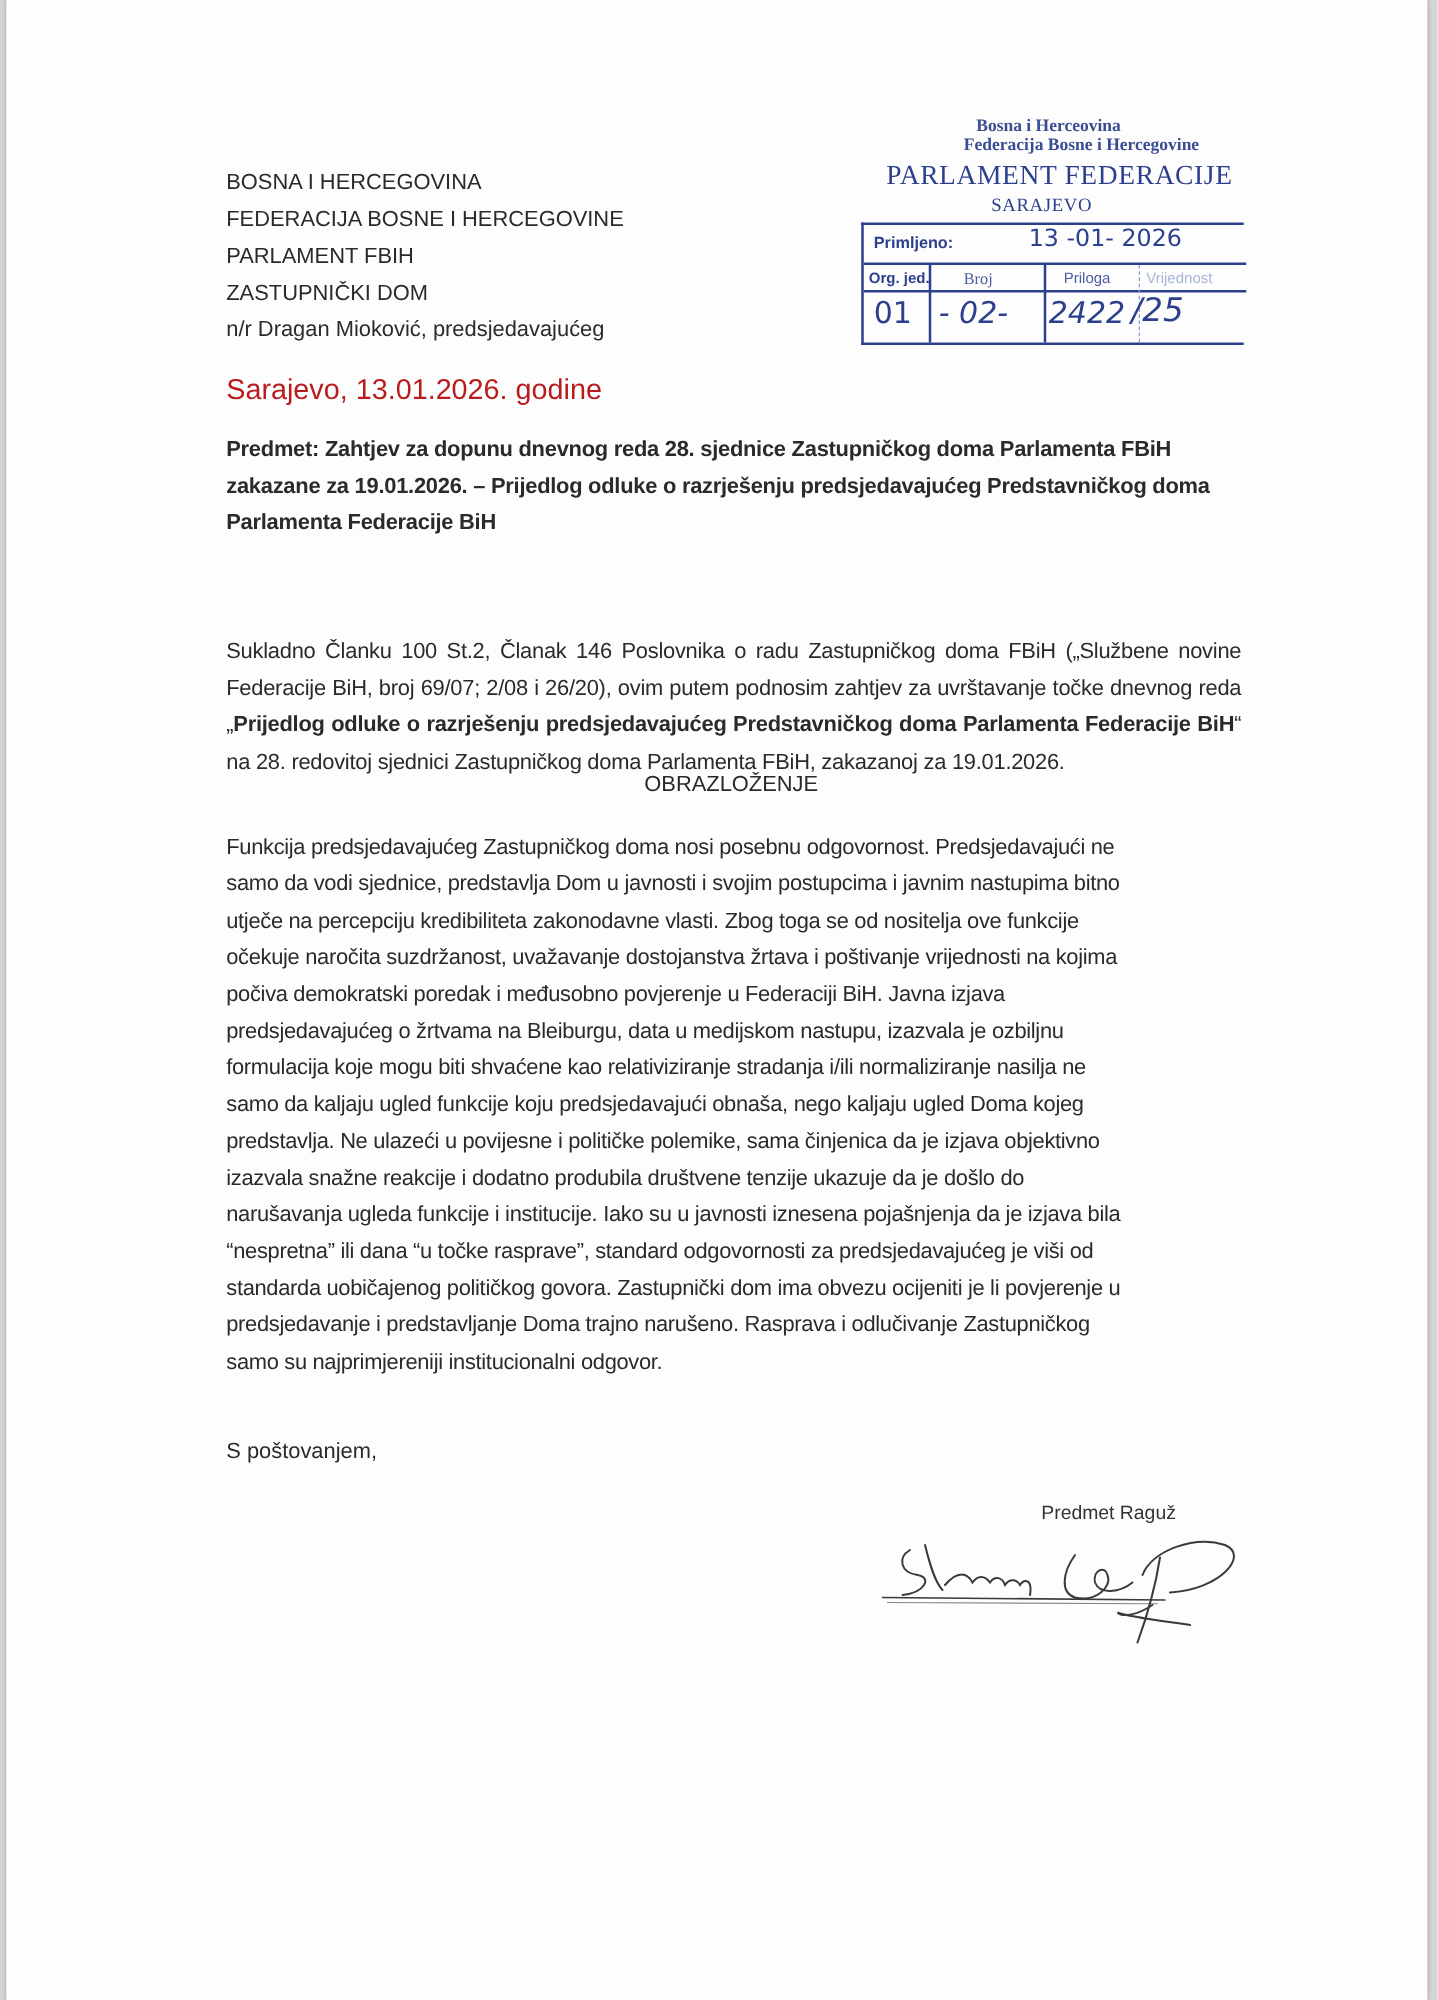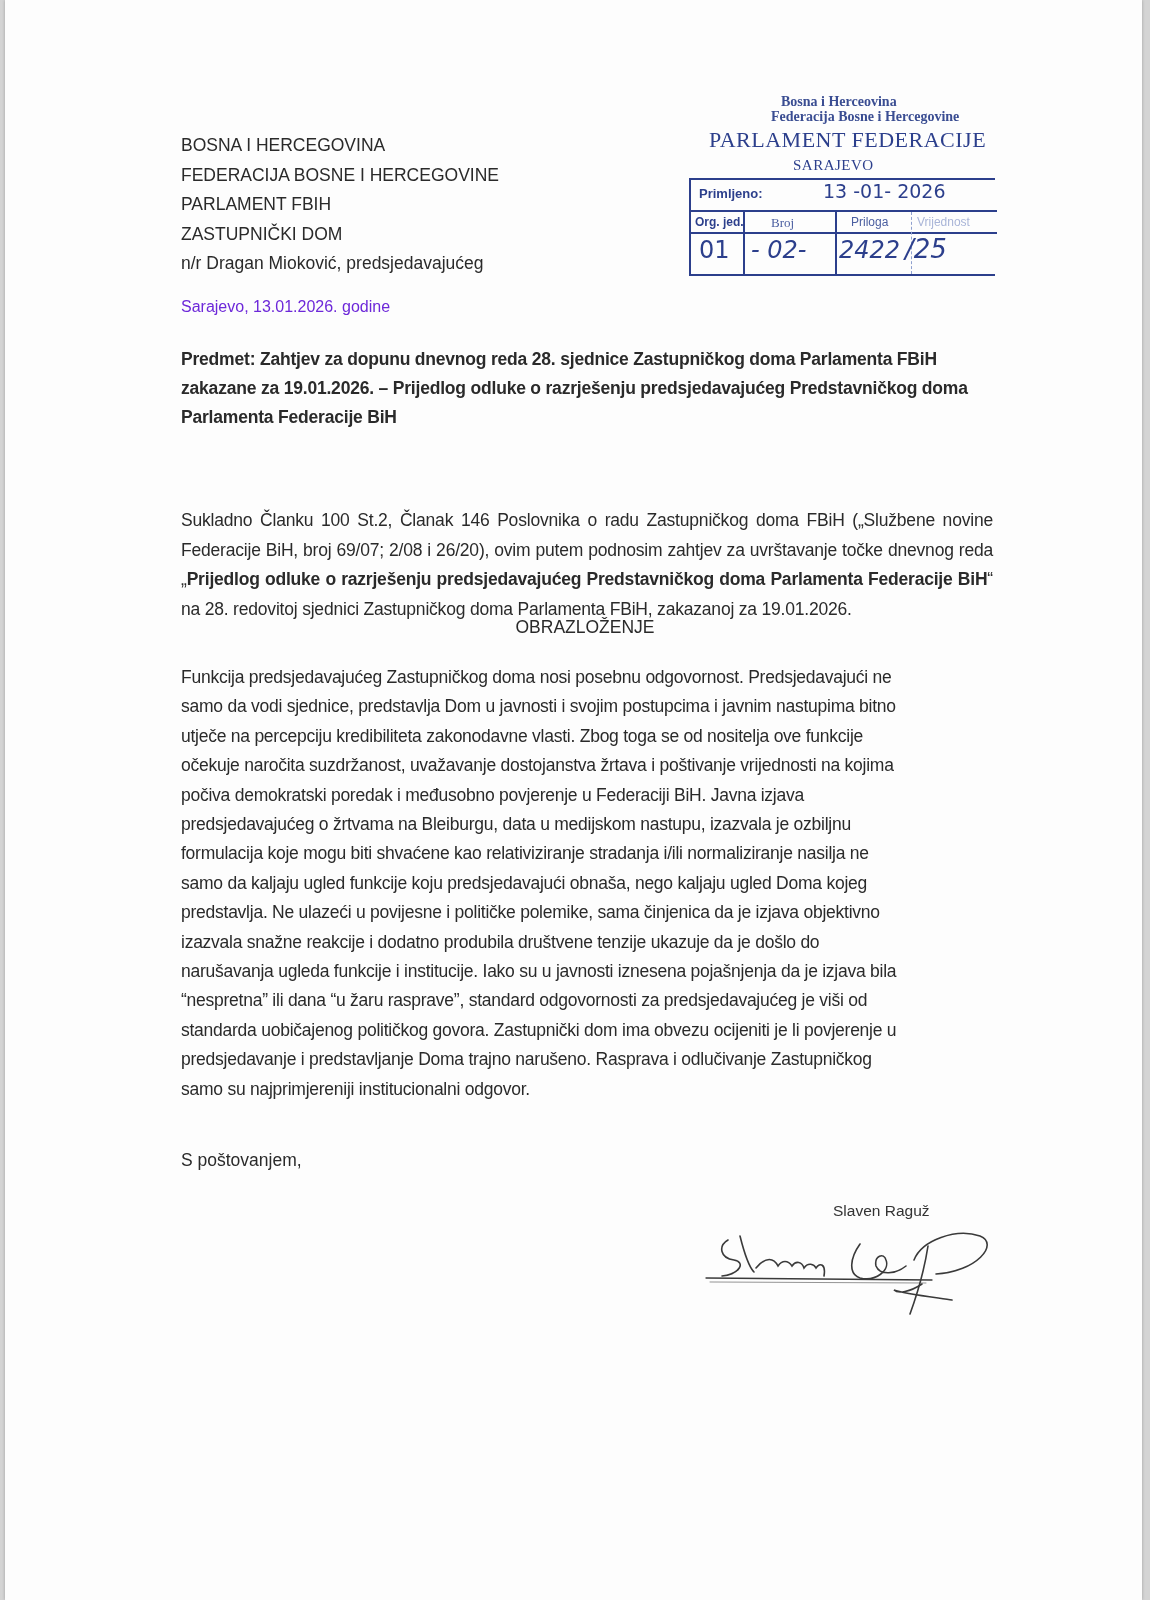--- a/index.html
+++ b/index.html
@@ -14,21 +14,21 @@
     position: absolute; left: 5px; top: 0; width: 1137px; height: 1600px;
     background: #fdfdfd;
     box-shadow: 0 0 3px rgba(0,0,0,0.25);
   }
   .addr {
     position: absolute; left: 176px; top: 131px;
     font-size: 17.5px; line-height: 29.5px; color: #2a2a2a;
   }
   .addr div { white-space: nowrap; }
   .date {
-    position: absolute; left: 176px; top: 298px; font-size: 16px; color: #6d28d9;
+    position: absolute; left: 176px; top: 298px; font-size: 23px; color: #b91c1c;
   }
   .subject {
     position: absolute; left: 176px; top: 345px; width: 830px;
     font-size: 17.5px; line-height: 29px; font-weight: bold; color: #2a2a2a;
     font-family: "Liberation Sans Narrow", "Liberation Sans", sans-serif;
     letter-spacing: -0.2px;
   }
   .para1 {
     position: absolute; left: 176px; top: 506px; width: 812px;
     font-size: 17.5px; line-height: 29.5px; text-align: justify; color: #2a2a2a;
@@ -133,29 +133,29 @@
     <span>samo da vodi sjednice, predstavlja Dom u javnosti i svojim postupcima i javnim nastupima bitno</span>
     <span>utječe na percepciju kredibiliteta zakonodavne vlasti. Zbog toga se od nositelja ove funkcije</span>
     <span>očekuje naročita suzdržanost, uvažavanje dostojanstva žrtava i poštivanje vrijednosti na kojima</span>
     <span>počiva demokratski poredak i međusobno povjerenje u Federaciji BiH. Javna izjava</span>
     <span>predsjedavajućeg o žrtvama na Bleiburgu, data u medijskom nastupu, izazvala je ozbiljnu</span>
     <span>formulacija koje mogu biti shvaćene kao relativiziranje stradanja i/ili normaliziranje nasilja ne</span>
     <span>samo da kaljaju ugled funkcije koju predsjedavajući obnaša, nego kaljaju ugled Doma kojeg</span>
     <span>predstavlja. Ne ulazeći u povijesne i političke polemike, sama činjenica da je izjava objektivno</span>
     <span>izazvala snažne reakcije i dodatno produbila društvene tenzije ukazuje da je došlo do</span>
     <span>narušavanja ugleda funkcije i institucije. Iako su u javnosti iznesena pojašnjenja da je izjava bila</span>
-    <span>“nespretna” ili dana “u žaru rasprave”, standard odgovornosti za predsjedavajućeg je viši od</span>
+    <span>“nespretna” ili dana “u točke rasprave”, standard odgovornosti za predsjedavajućeg je viši od</span>
     <span>standarda uobičajenog političkog govora. Zastupnički dom ima obvezu ocijeniti je li povjerenje u</span>
     <span>predsjedavanje i predstavljanje Doma trajno narušeno. Rasprava i odlučivanje Zastupničkog</span>
     <span>samo su najprimjereniji institucionalni odgovor.</span>
   </div>
 
   <div class="closing">S poštovanjem,</div>
 
-  <div class="signer">Slaven Raguž</div>
+  <div class="signer">Predmet Raguž</div>
 
   <svg class="signature" viewBox="0 0 300 100">
     <g fill="none" stroke="#3a3a3a" stroke-width="1.6" stroke-linecap="round">
       <path d="M28,18 C18,24 20,36 34,38 C46,40 40,52 22,54"></path>
       <path d="M40,14 C44,30 48,44 54,50"></path>
       <path d="M56,46 C66,34 74,36 78,44 C82,38 88,38 92,44 C96,38 102,40 104,46 C108,40 114,42 116,46 C120,40 126,42 124,54"></path>
       <path d="M160,22 C150,36 148,52 160,56 C176,60 190,48 186,38 C184,30 174,34 176,44 C180,54 196,52 206,44"></path>
       <path d="M214,38 C222,18 256,6 280,14 C300,22 276,50 236,52"></path>
       <path d="M228,24 C224,50 218,70 210,92"></path>
       <path d="M222,62 C210,70 198,72 194,68 C204,72 240,76 252,78"></path>

